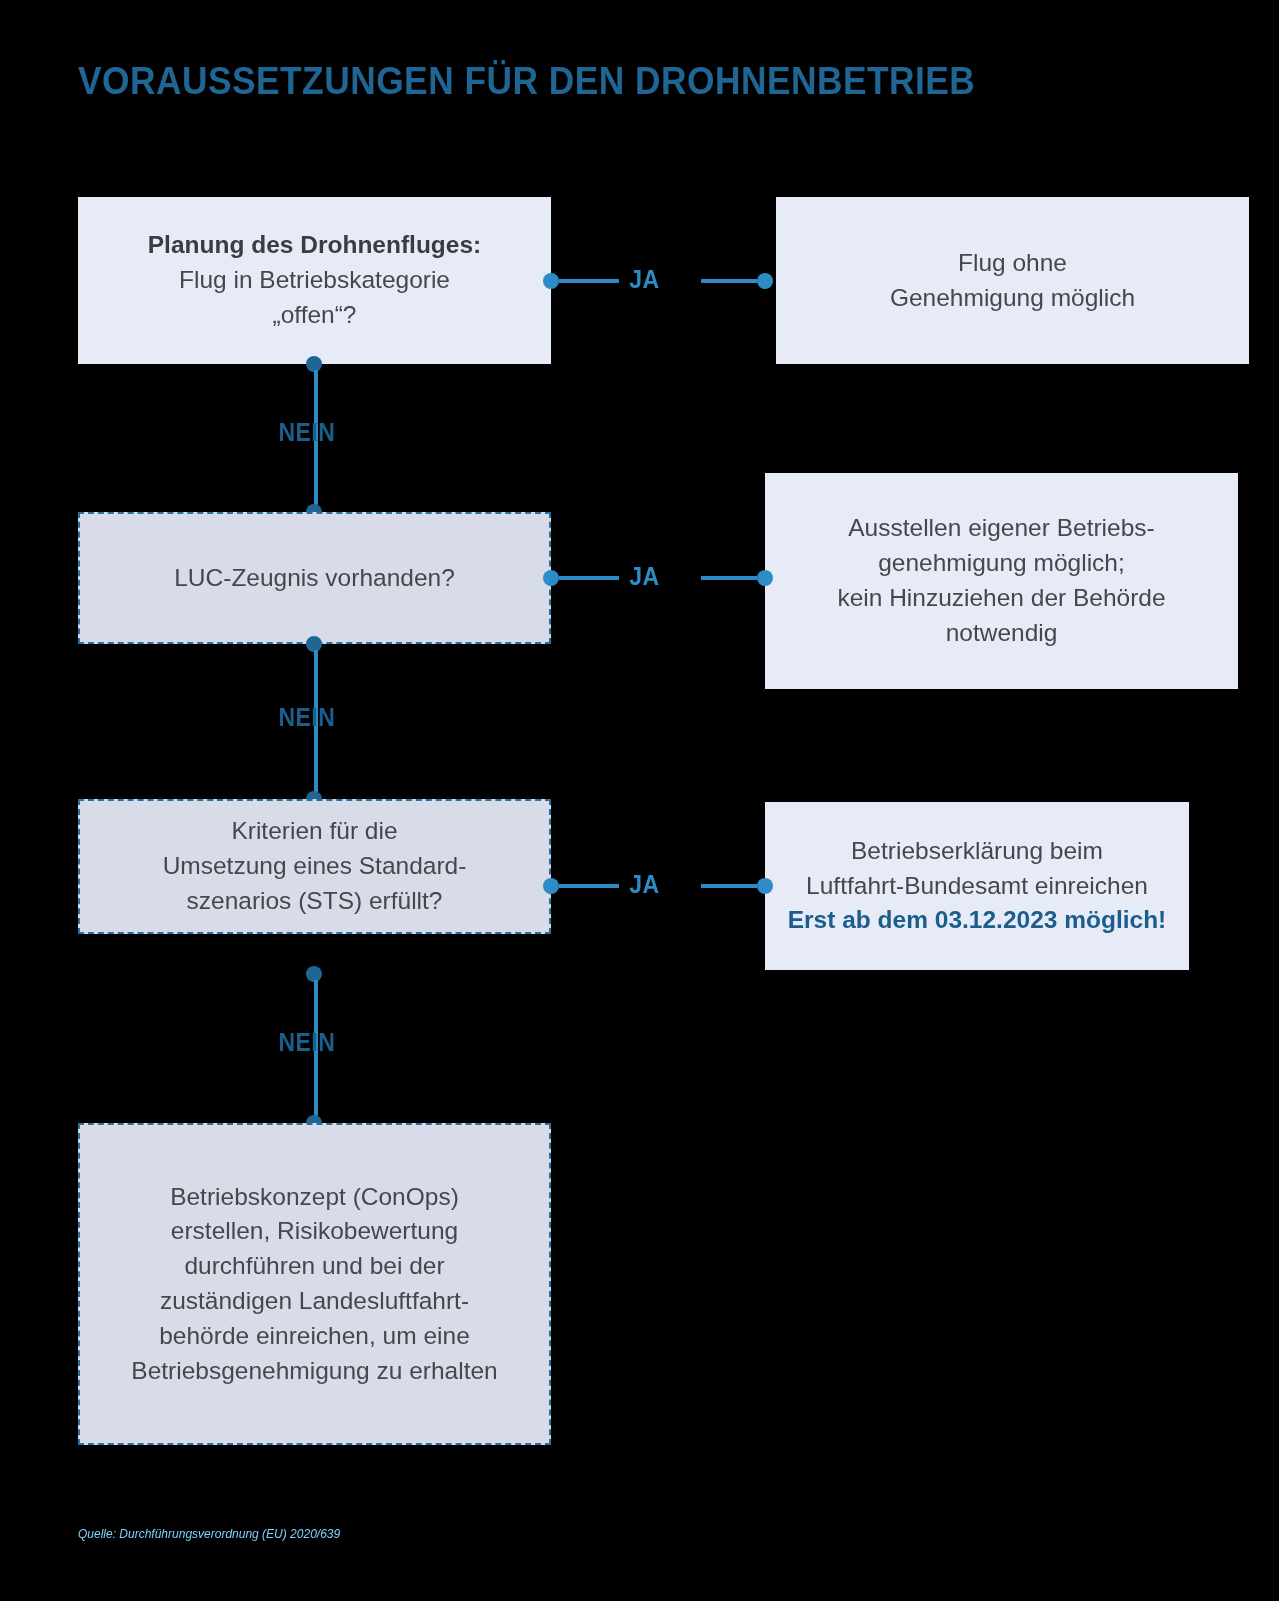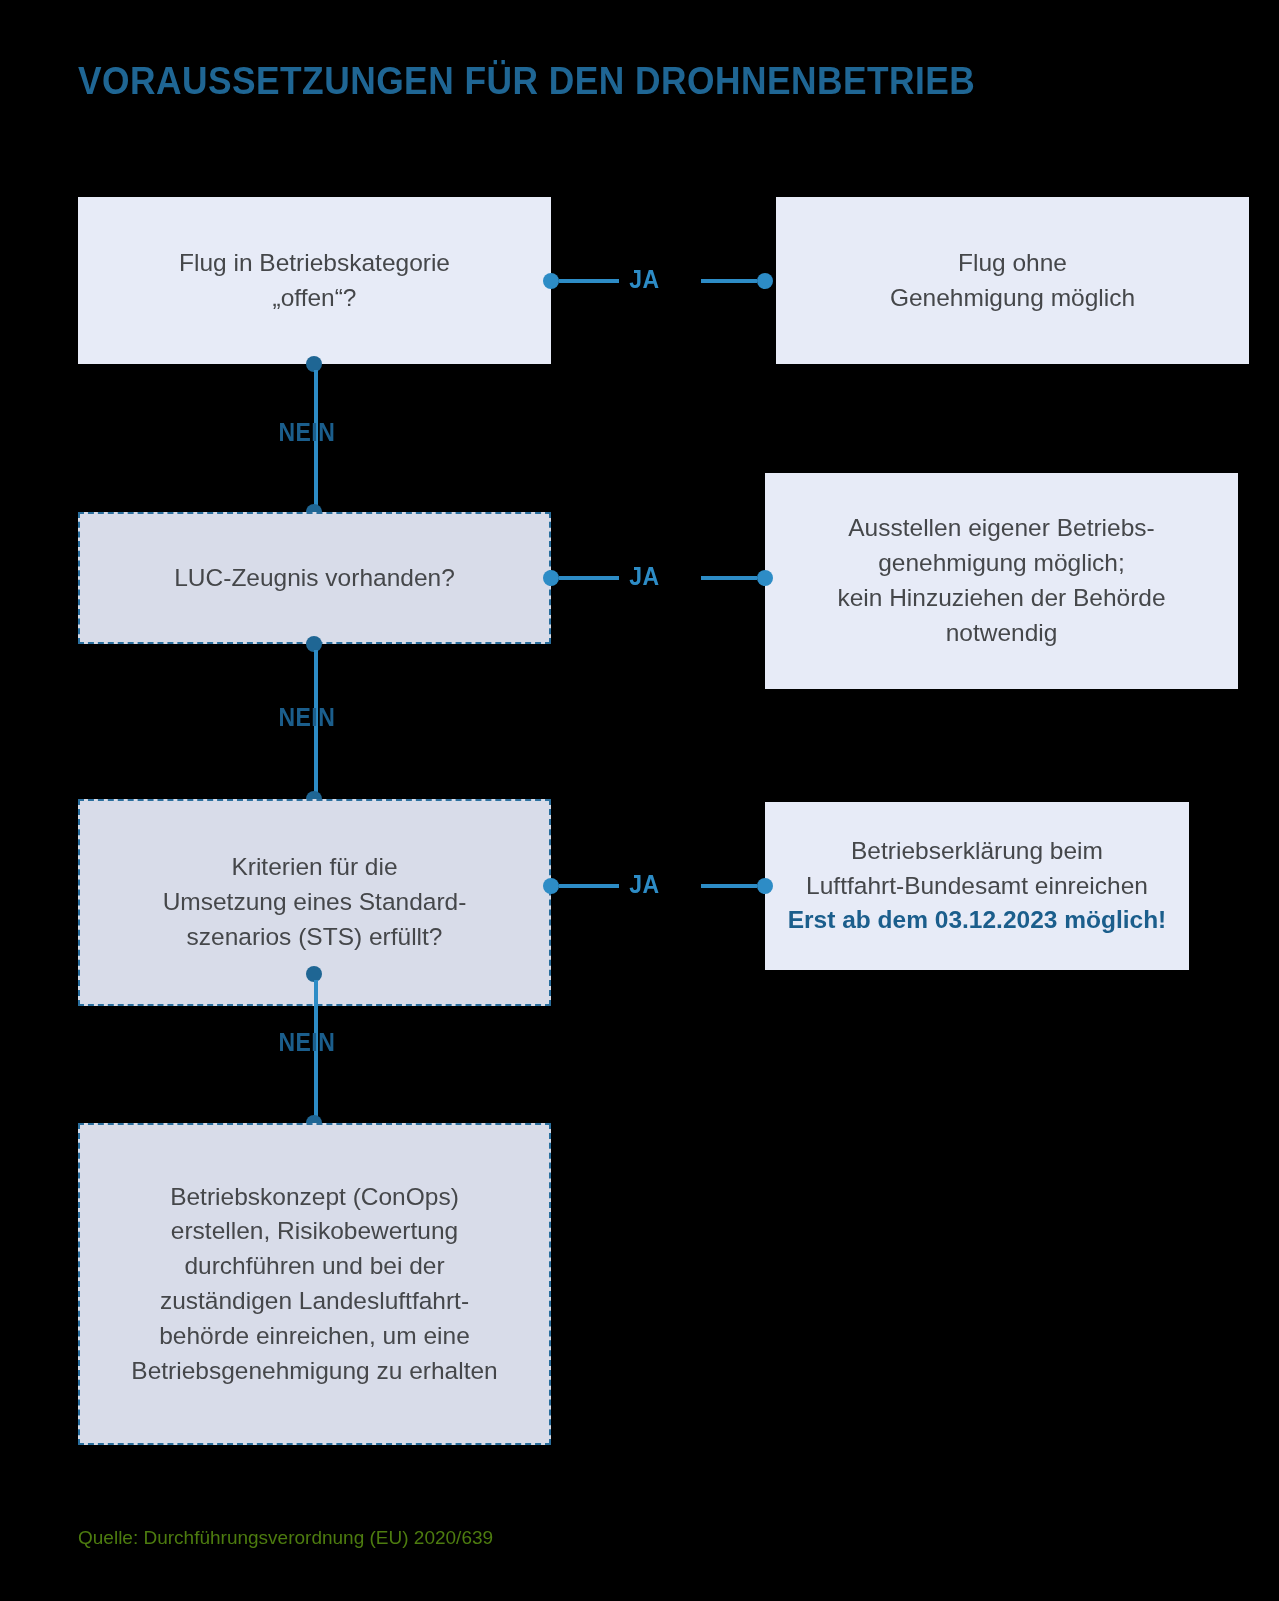--- a/index.html
+++ b/index.html
@@ -51,21 +51,21 @@
     background: #d8dce9;
     border: 2px dashed #2a6f9e;
   }
   .box .bold-line { font-weight: bold; color: #3a3c3f; }
   .box .accent-line { font-weight: bold; color: #1b5e8c; }
 
   .box-q1 { left: 50px;  top: 197px;  width: 473px; height: 167px; }
   .box-a1 { left: 748px; top: 197px;  width: 473px; height: 167px; }
   .box-q2 { left: 50px;  top: 512px;  width: 473px; height: 132px; }
   .box-a2 { left: 737px; top: 473px;  width: 473px; height: 216px; }
-  .box-q3 { left: 50px;  top: 799px;  width: 473px; height: 207px; }
+  .box-q3 { left: 50px;  top: 799px;  width: 473px; height: 135px; }
   .box-a3 { left: 737px; top: 802px;  width: 424px; height: 168px; }
   .box-q4 { left: 50px;  top: 1123px; width: 473px; height: 322px; text-align: right; }
 
   
   .hline {
     position: absolute;
     height: 4px;
     background: #2d8cc6;
   }
   .vline {
@@ -131,33 +131,35 @@
   .v3-dotT { left: 278px;  top: 966px; }
   .v3-line { left: 286px;  top: 980px; height: 148px; }
   .v3-nein { left: 248px;  top: 1028px; }
   .v3-dotB { left: 278px;  top: 1115px; }
 
   
   #source {
     position: absolute;
     left: 50px;
     top: 1527px;
-    font-size: 19px;
-    color: #4d7c0f;
+    font-size: 12px;
+    color: #7dd3fc;
     white-space: nowrap;
+    font-style: italic;
   }
 </style>
 </head>
 <body>
 
 <div id="page">
 
   <div id="title">VORAUSSETZUNGEN FÜR DEN DROHNENBETRIEB</div>
 
   <div class="box light box-q1">
+    <div class="bold-line">Planung des Drohnenfluges:</div>
     <div>Flug in Betriebskategorie</div>
     <div>„offen“?</div>
   </div>
 
   <div class="box light box-a1">
     <div>Flug ohne</div>
     <div>Genehmigung möglich</div>
   </div>
 
   <div class="dot c1-dotL"></div>

